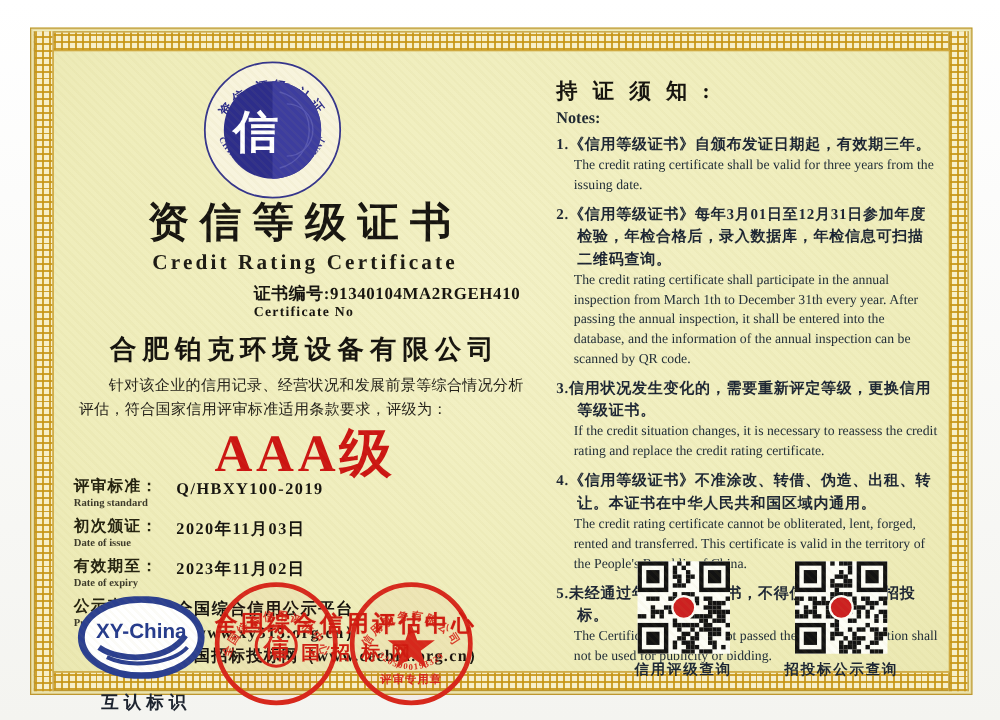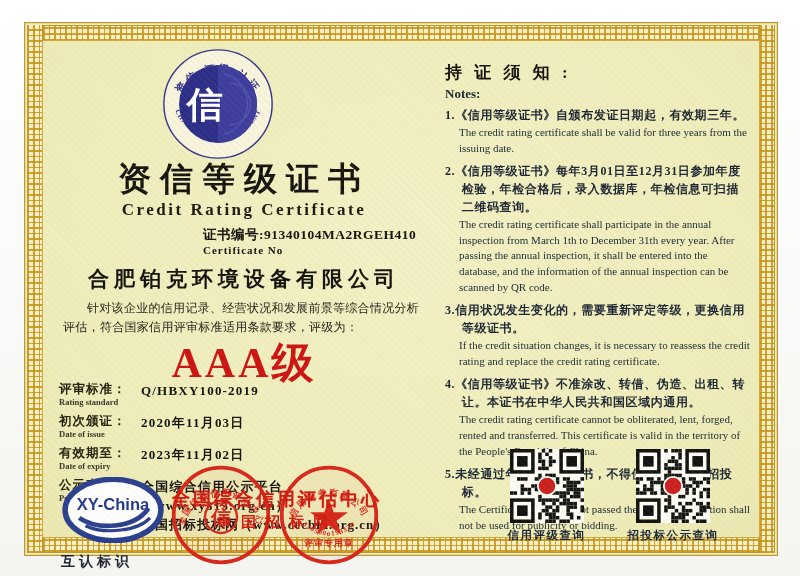--- a/index.html
+++ b/index.html
@@ -33,21 +33,21 @@
   .fields{position:absolute;top:340px;left:2px;right:0;}
   .frow{display:flex;margin-bottom:6px;}
   .flabel{width:82px;flex:0 0 82px;}
   .flabel .cn{font-size:12.5px;font-weight:bold;color:#23210f;letter-spacing:1px;}
   .flabel .en{font-size:8.5px;font-weight:bold;color:#3a382a;margin-top:-1px;}
   .fval{font-size:13px;font-weight:bold;color:#14120e;letter-spacing:1.2px;padding-top:1px;line-height:1.45;}
   .fval .v2{letter-spacing:1px;}
   
   .footer{position:absolute;top:420px;left:0;right:0;height:130px;}
   .xy-logo{position:absolute;left:4px;top:16px;width:104px;height:66px;}
-  .xy-label{position:absolute;left:4px;top:92px;font-size:14px;font-weight:bold;color:#1d2430;letter-spacing:4px;}
+  .xy-label{position:absolute;left:24px;top:92px;font-size:14px;font-weight:bold;color:#1d2430;letter-spacing:4px;}
   .seal{position:absolute;width:104px;height:104px;}
   .seal-1{left:112px;top:2px;}
   .seal-2{left:220px;top:2px;}
   .seal-text{position:absolute;left:70px;top:26px;width:300px;text-align:center;color:#cf1a10;pointer-events:none;}
   .seal-line1{font-size:18px;font-weight:bold;letter-spacing:3px;text-shadow:0 0 1px rgba(207,26,16,.4);}
   .seal-line2{font-size:15px;font-weight:bold;letter-spacing:9px;margin-top:2px;}
   
   .col-right{position:absolute;left:402px;top:0;right:8px;height:100%;}
   .notes-title{margin-top:20px;font-size:17px;font-weight:bold;color:#14120e;letter-spacing:4px;}
   .notes-en{font-size:13px;font-weight:bold;color:#1b2530;margin-top:2px;margin-bottom:4px;}

